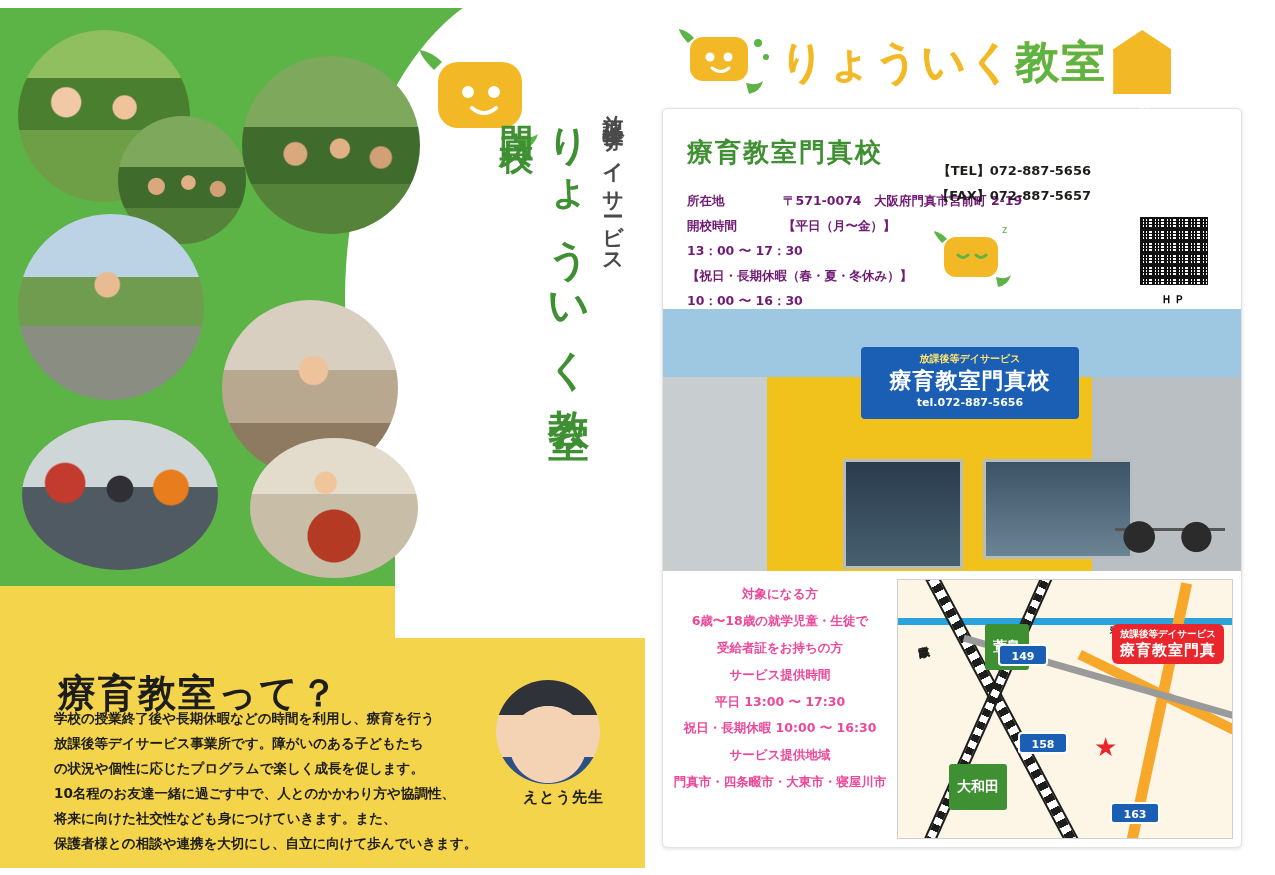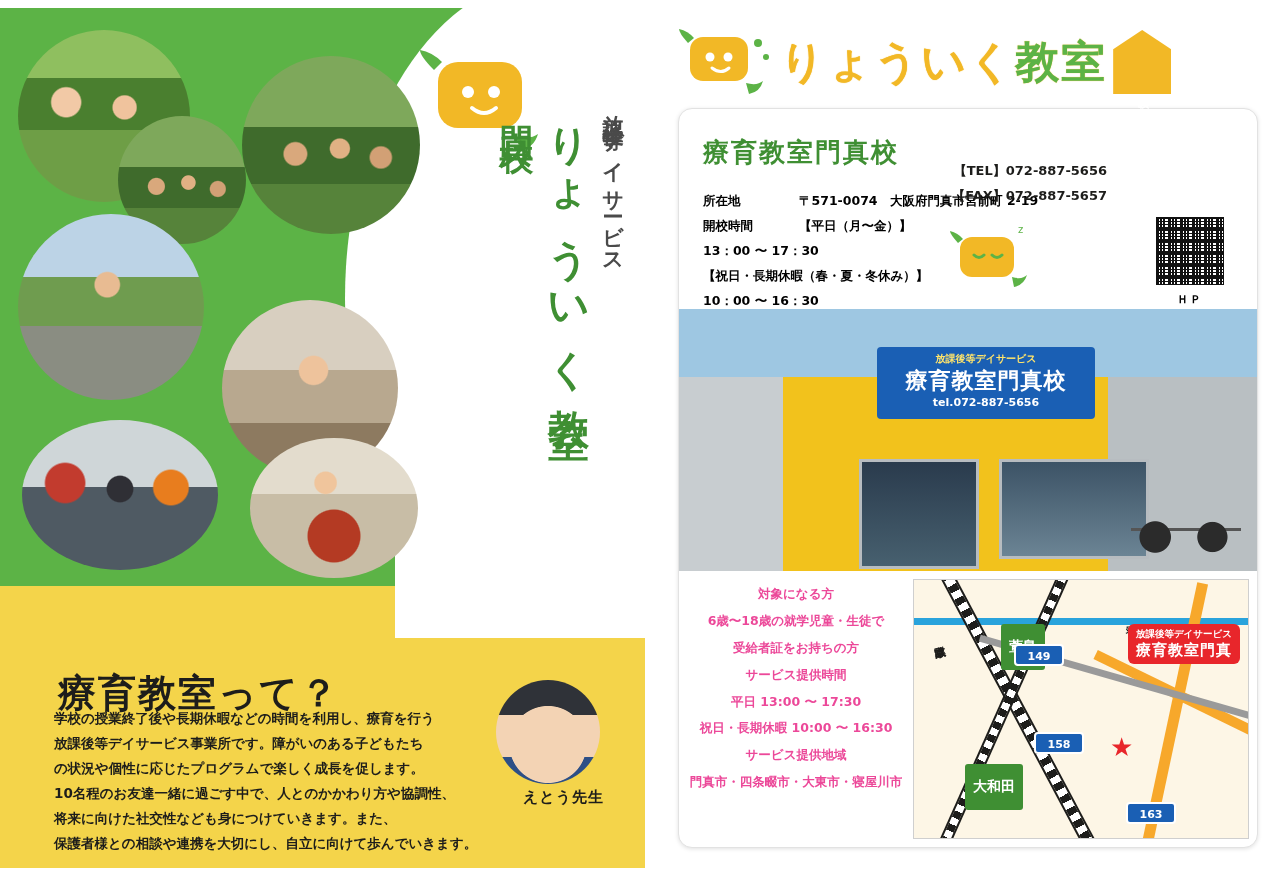--- a/index.html
+++ b/index.html
@@ -144,33 +144,33 @@
     clip-path: polygon(50% 0, 100% 30%, 100% 100%, 0 100%, 0 30%);
   }
   .logo-tag .lbl {
     position: relative; z-index: 2; color: #fff; font-size: 11px;
     font-family: "DejaVu Sans", sans-serif; font-weight: 700;
     writing-mode: vertical-rl; text-orientation: upright;
     margin-bottom: 5px; letter-spacing: 1px;
   }
 
   .card {
-    position: absolute; left: 18px; top: 108px; width: 580px; height: 740px;
-    background: #ffffff; border: 1px solid #e2e2e2; border-radius: 14px;
+    position: absolute; left: 2px; top: 108px; width: 580px; height: 740px;
+    background: #ffffff; border: 1px solid #e2e2e2; border-radius: 5px;
     box-shadow: 0 1px 4px rgba(0,0,0,.12);
     overflow: hidden;
   }
   .info { position: relative; height: 200px; padding: 26px 24px 0 24px; }
   .info h2 {
     font-family: "DejaVu Sans", sans-serif;
     font-size: 26px; color: #3f8f33; font-weight: 700; letter-spacing: 2px;
   }
   .info .rows {
     margin-top: 18px; font-family: "DejaVu Sans", sans-serif;
-    font-size: 12.5px; color: #000000; line-height: 2.0; font-weight: 700;
+    font-size: 12.5px; color: #701a75; line-height: 2.0; font-weight: 700;
   }
   .info .rows .r { display: flex; gap: 34px; }
   .info .rows .lab { width: 62px; flex: none; }
   .tel-block {
     position: absolute; right: 150px; top: 50px;
     font-family: "DejaVu Sans", sans-serif; font-size: 13px;
     font-weight: 700; color: #1d1d1b; line-height: 1.9; text-align: right;
   }
   .qr-block { position: absolute; right: 30px; top: 105px; text-align: center; }
   .qr {

